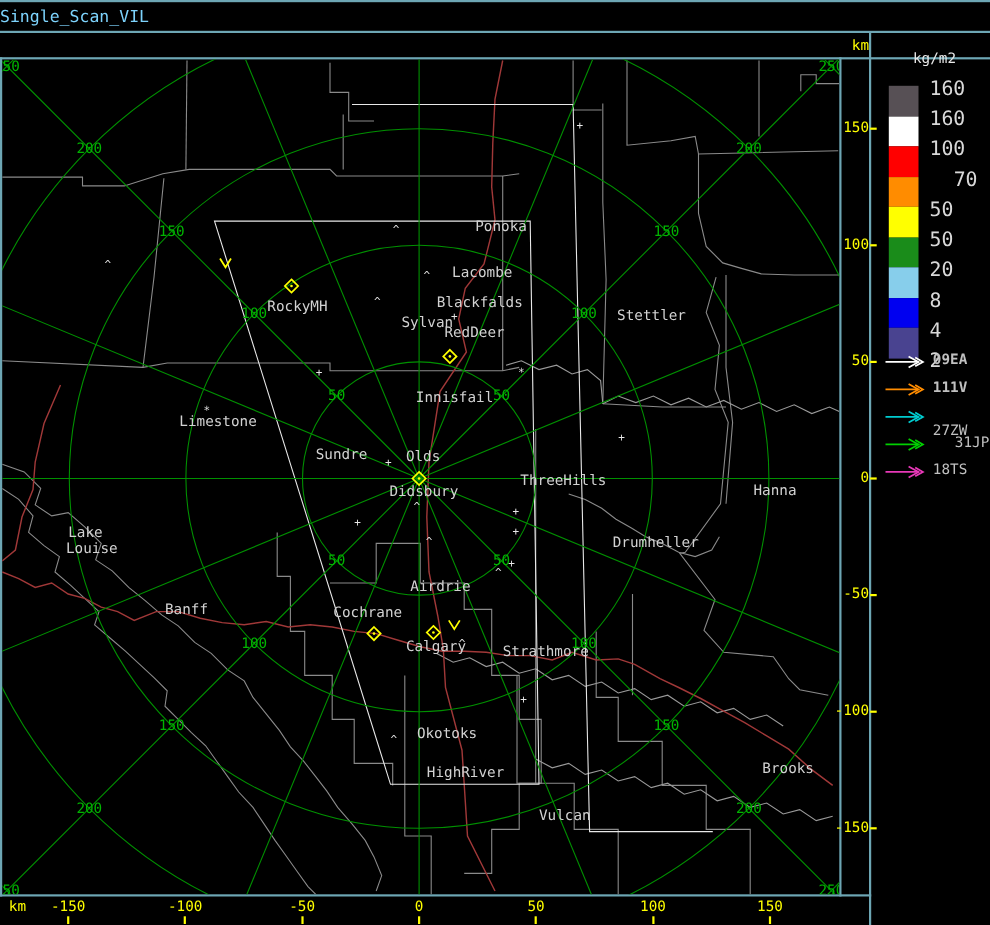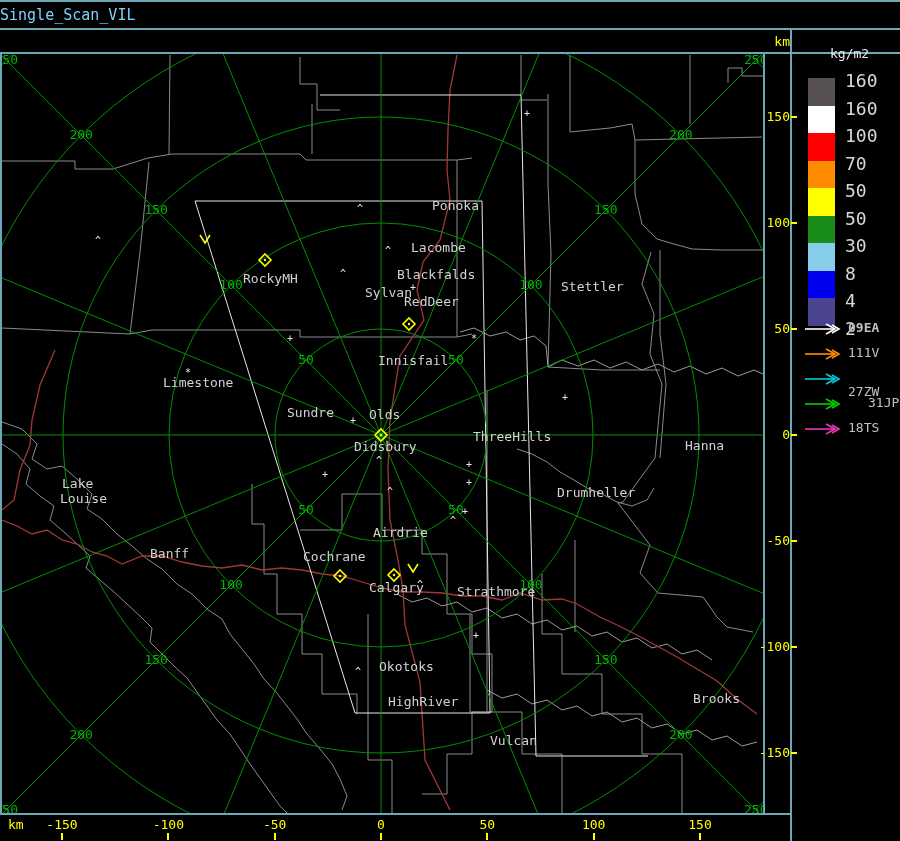--- a/index.html
+++ b/index.html
@@ -217,41 +217,41 @@
       <div class="swatch" style="top: 133px; height: 27.5px; background: rgb(255, 0, 0);"></div>
       <div class="swatch" style="top: 160.5px; height: 27.5px; background: rgb(255, 140, 0);"></div>
       <div class="swatch" style="top: 188px; height: 27.5px; background: rgb(255, 255, 0);"></div>
       <div class="swatch" style="top: 215.5px; height: 27.5px; background: rgb(26, 140, 26);"></div>
       <div class="swatch" style="top: 243px; height: 27.5px; background: rgb(135, 206, 235);"></div>
       <div class="swatch" style="top: 270.5px; height: 27.5px; background: rgb(0, 0, 240);"></div>
       <div class="swatch" style="top: 298px; height: 27.5px; background: rgb(73, 67, 144);"></div>
       <div class="scale-label" style="top: 70px;">160</div>
       <div class="scale-label" style="top: 97.5px;">160</div>
       <div class="scale-label" style="top: 125px;">100</div>
-      <div class="scale-label" style="top: 152.5px;">70</div>
+      <div class="scale-label" style="top: 152.5px; margin-left: 22px;">70</div>
       <div class="scale-label" style="top: 180px;">50</div>
       <div class="scale-label" style="top: 207.5px;">50</div>
-      <div class="scale-label" style="top: 235px;">30</div>
+      <div class="scale-label" style="top: 235px;">20</div>
       <div class="scale-label" style="top: 262.5px;">8</div>
       <div class="scale-label" style="top: 290px;">4</div>
       <div class="scale-label" style="top: 317.5px;">2</div>
     </div>
   <div id="radar-legend">
       <div class="radar-arrow" style="top: 321px;"><svg width="38" height="14">
           <line x1="1" y1="7" x2="31" y2="7" stroke="#ffffff" stroke-width="1.6"></line>
           <polyline points="22,2 31,7 22,12" fill="none" stroke="#ffffff" stroke-width="1.6"></polyline>
           <polyline points="28,3 35,7 28,11" fill="none" stroke="#ffffff" stroke-width="1.6"></polyline>
         </svg></div>
       <div class="radar-label" style="top: 320px; font-weight: bold;">09EA</div>
       <div class="radar-arrow" style="top: 346px;"><svg width="38" height="14">
           <line x1="1" y1="7" x2="31" y2="7" stroke="#ff8c00" stroke-width="1.6"></line>
           <polyline points="22,2 31,7 22,12" fill="none" stroke="#ff8c00" stroke-width="1.6"></polyline>
           <polyline points="28,3 35,7 28,11" fill="none" stroke="#ff8c00" stroke-width="1.6"></polyline>
         </svg></div>
-      <div class="radar-label" style="top: 345px;">111V</div>
+      <div class="radar-label" style="top: 345px; font-weight: bold;">111V</div>
       <div class="radar-arrow" style="top: 371px;"><svg width="38" height="14">
           <line x1="1" y1="7" x2="31" y2="7" stroke="#00ccd0" stroke-width="1.6"></line>
           <polyline points="22,2 31,7 22,12" fill="none" stroke="#00ccd0" stroke-width="1.6"></polyline>
           <polyline points="28,3 35,7 28,11" fill="none" stroke="#00ccd0" stroke-width="1.6"></polyline>
         </svg></div>
       <div class="radar-label" style="top: 384px;">27ZW</div>
       <div class="radar-arrow" style="top: 396px;"><svg width="38" height="14">
           <line x1="1" y1="7" x2="31" y2="7" stroke="#00d000" stroke-width="1.6"></line>
           <polyline points="22,2 31,7 22,12" fill="none" stroke="#00d000" stroke-width="1.6"></polyline>
           <polyline points="28,3 35,7 28,11" fill="none" stroke="#00d000" stroke-width="1.6"></polyline>

